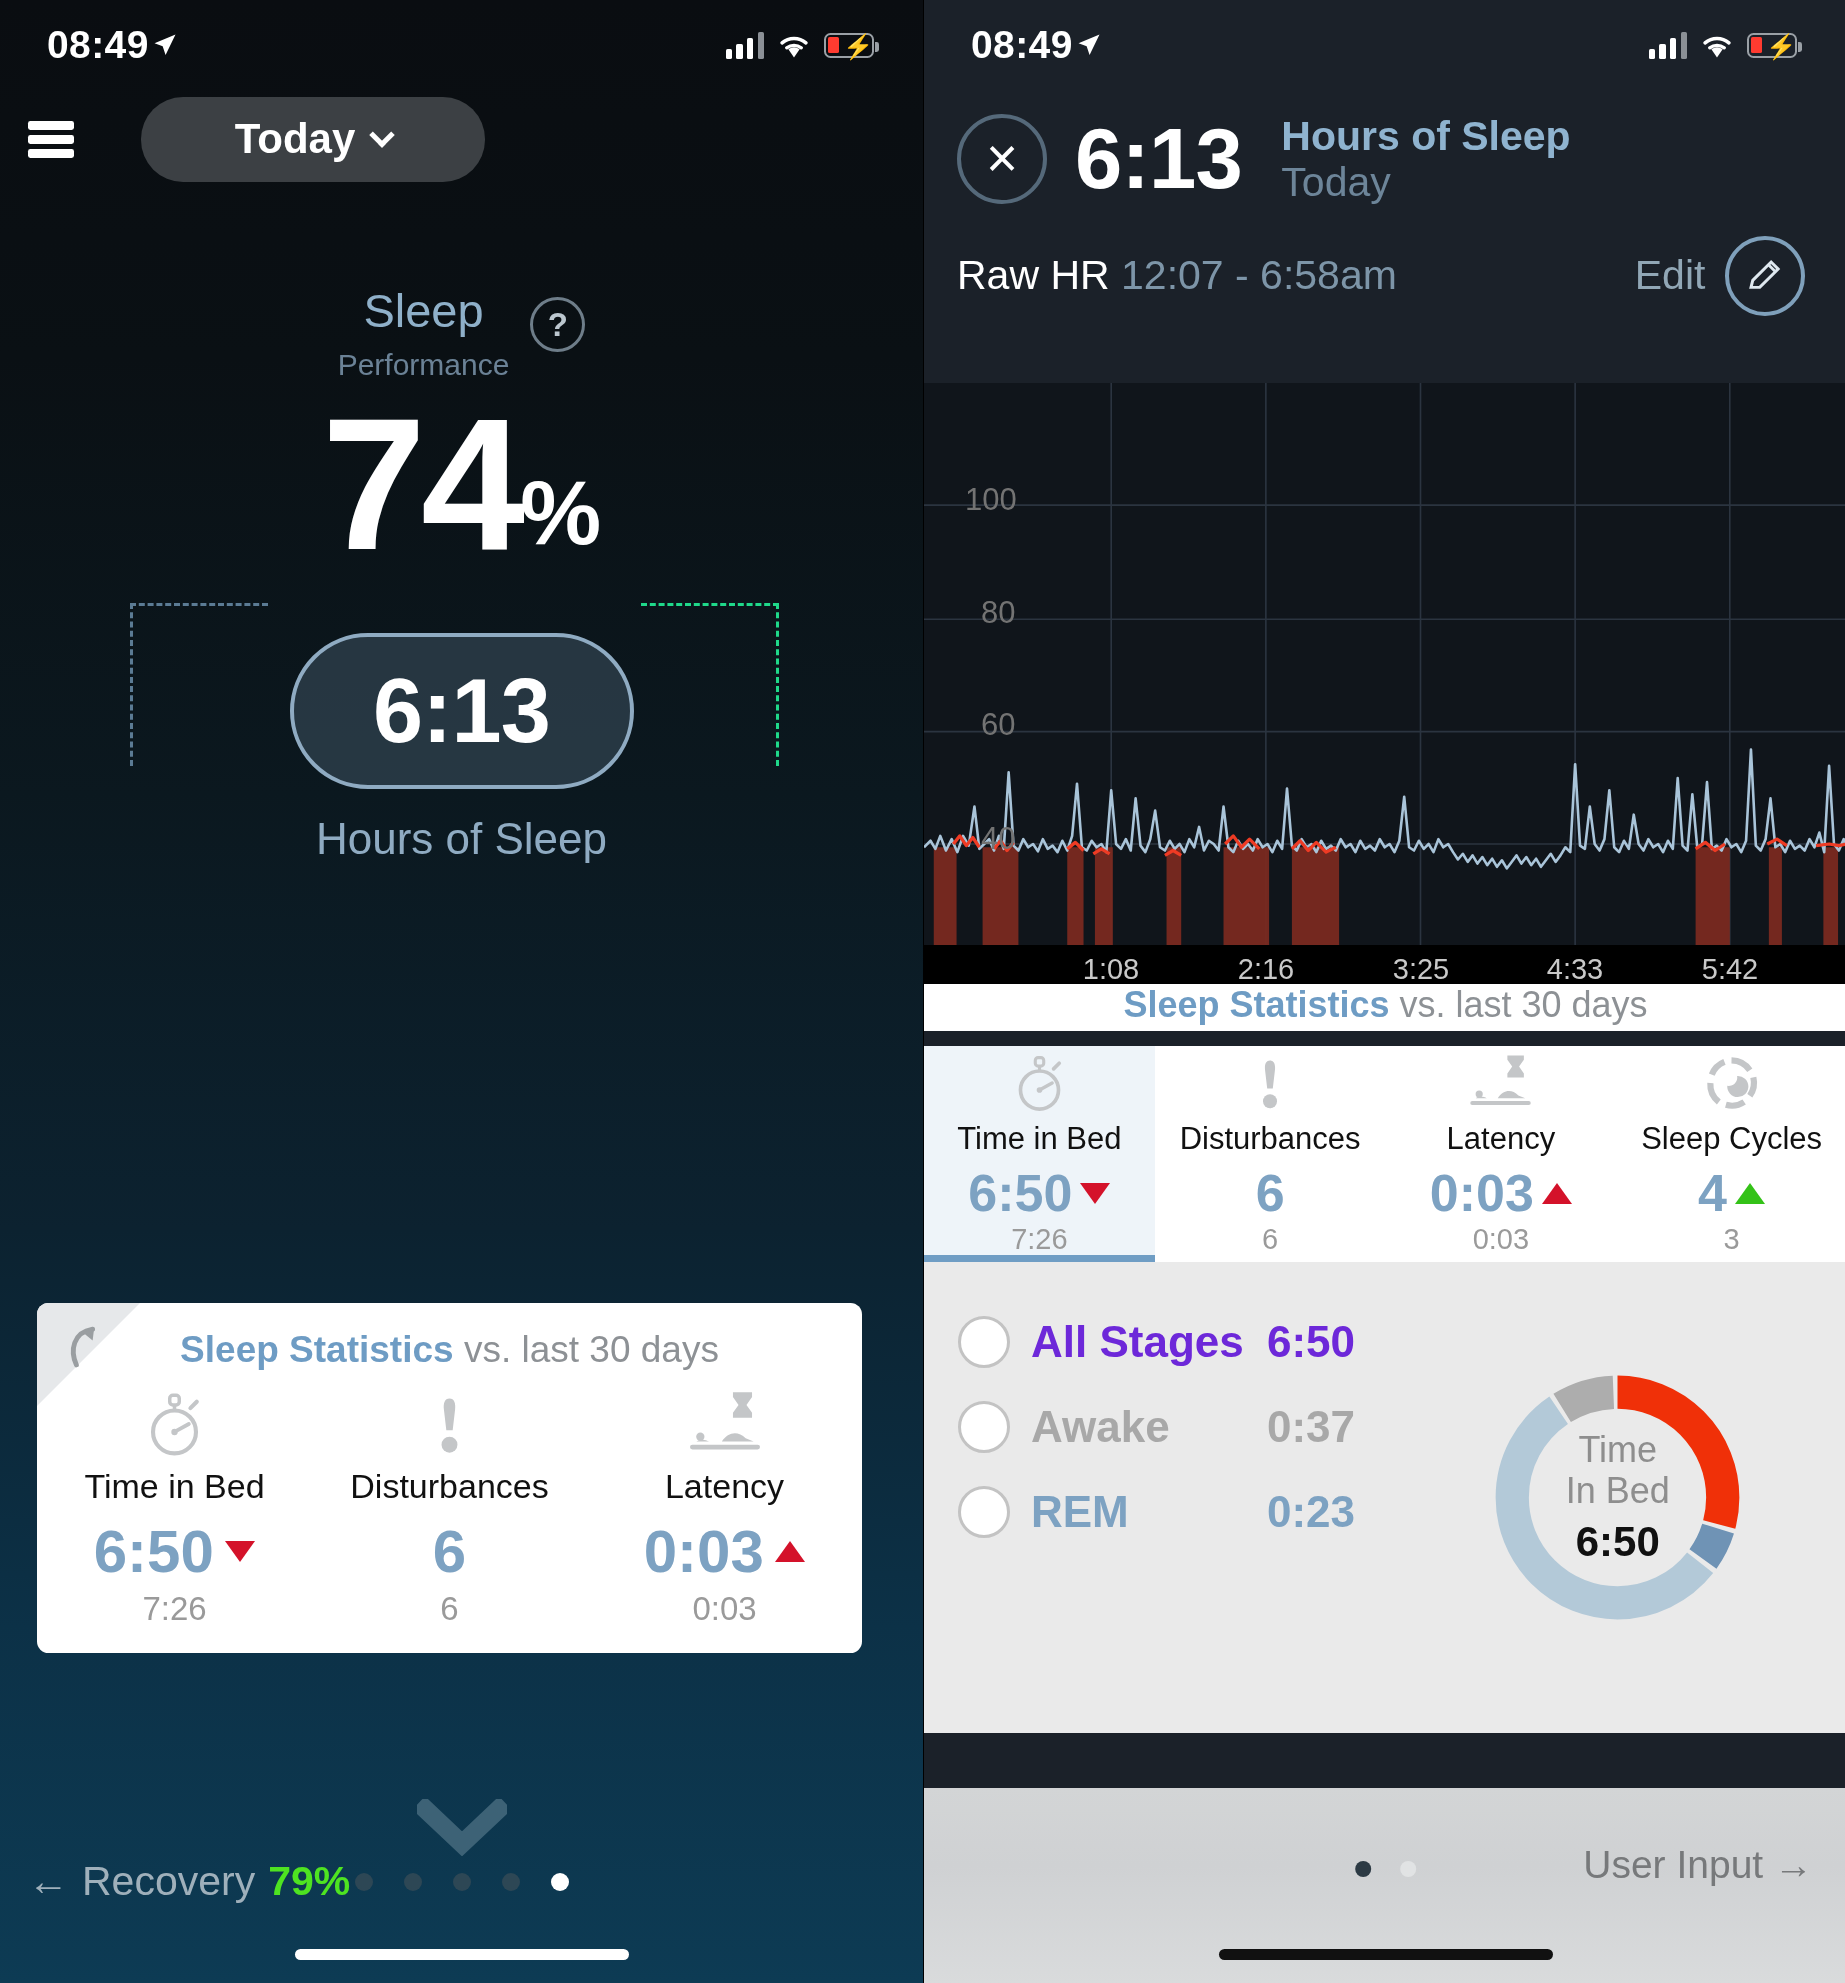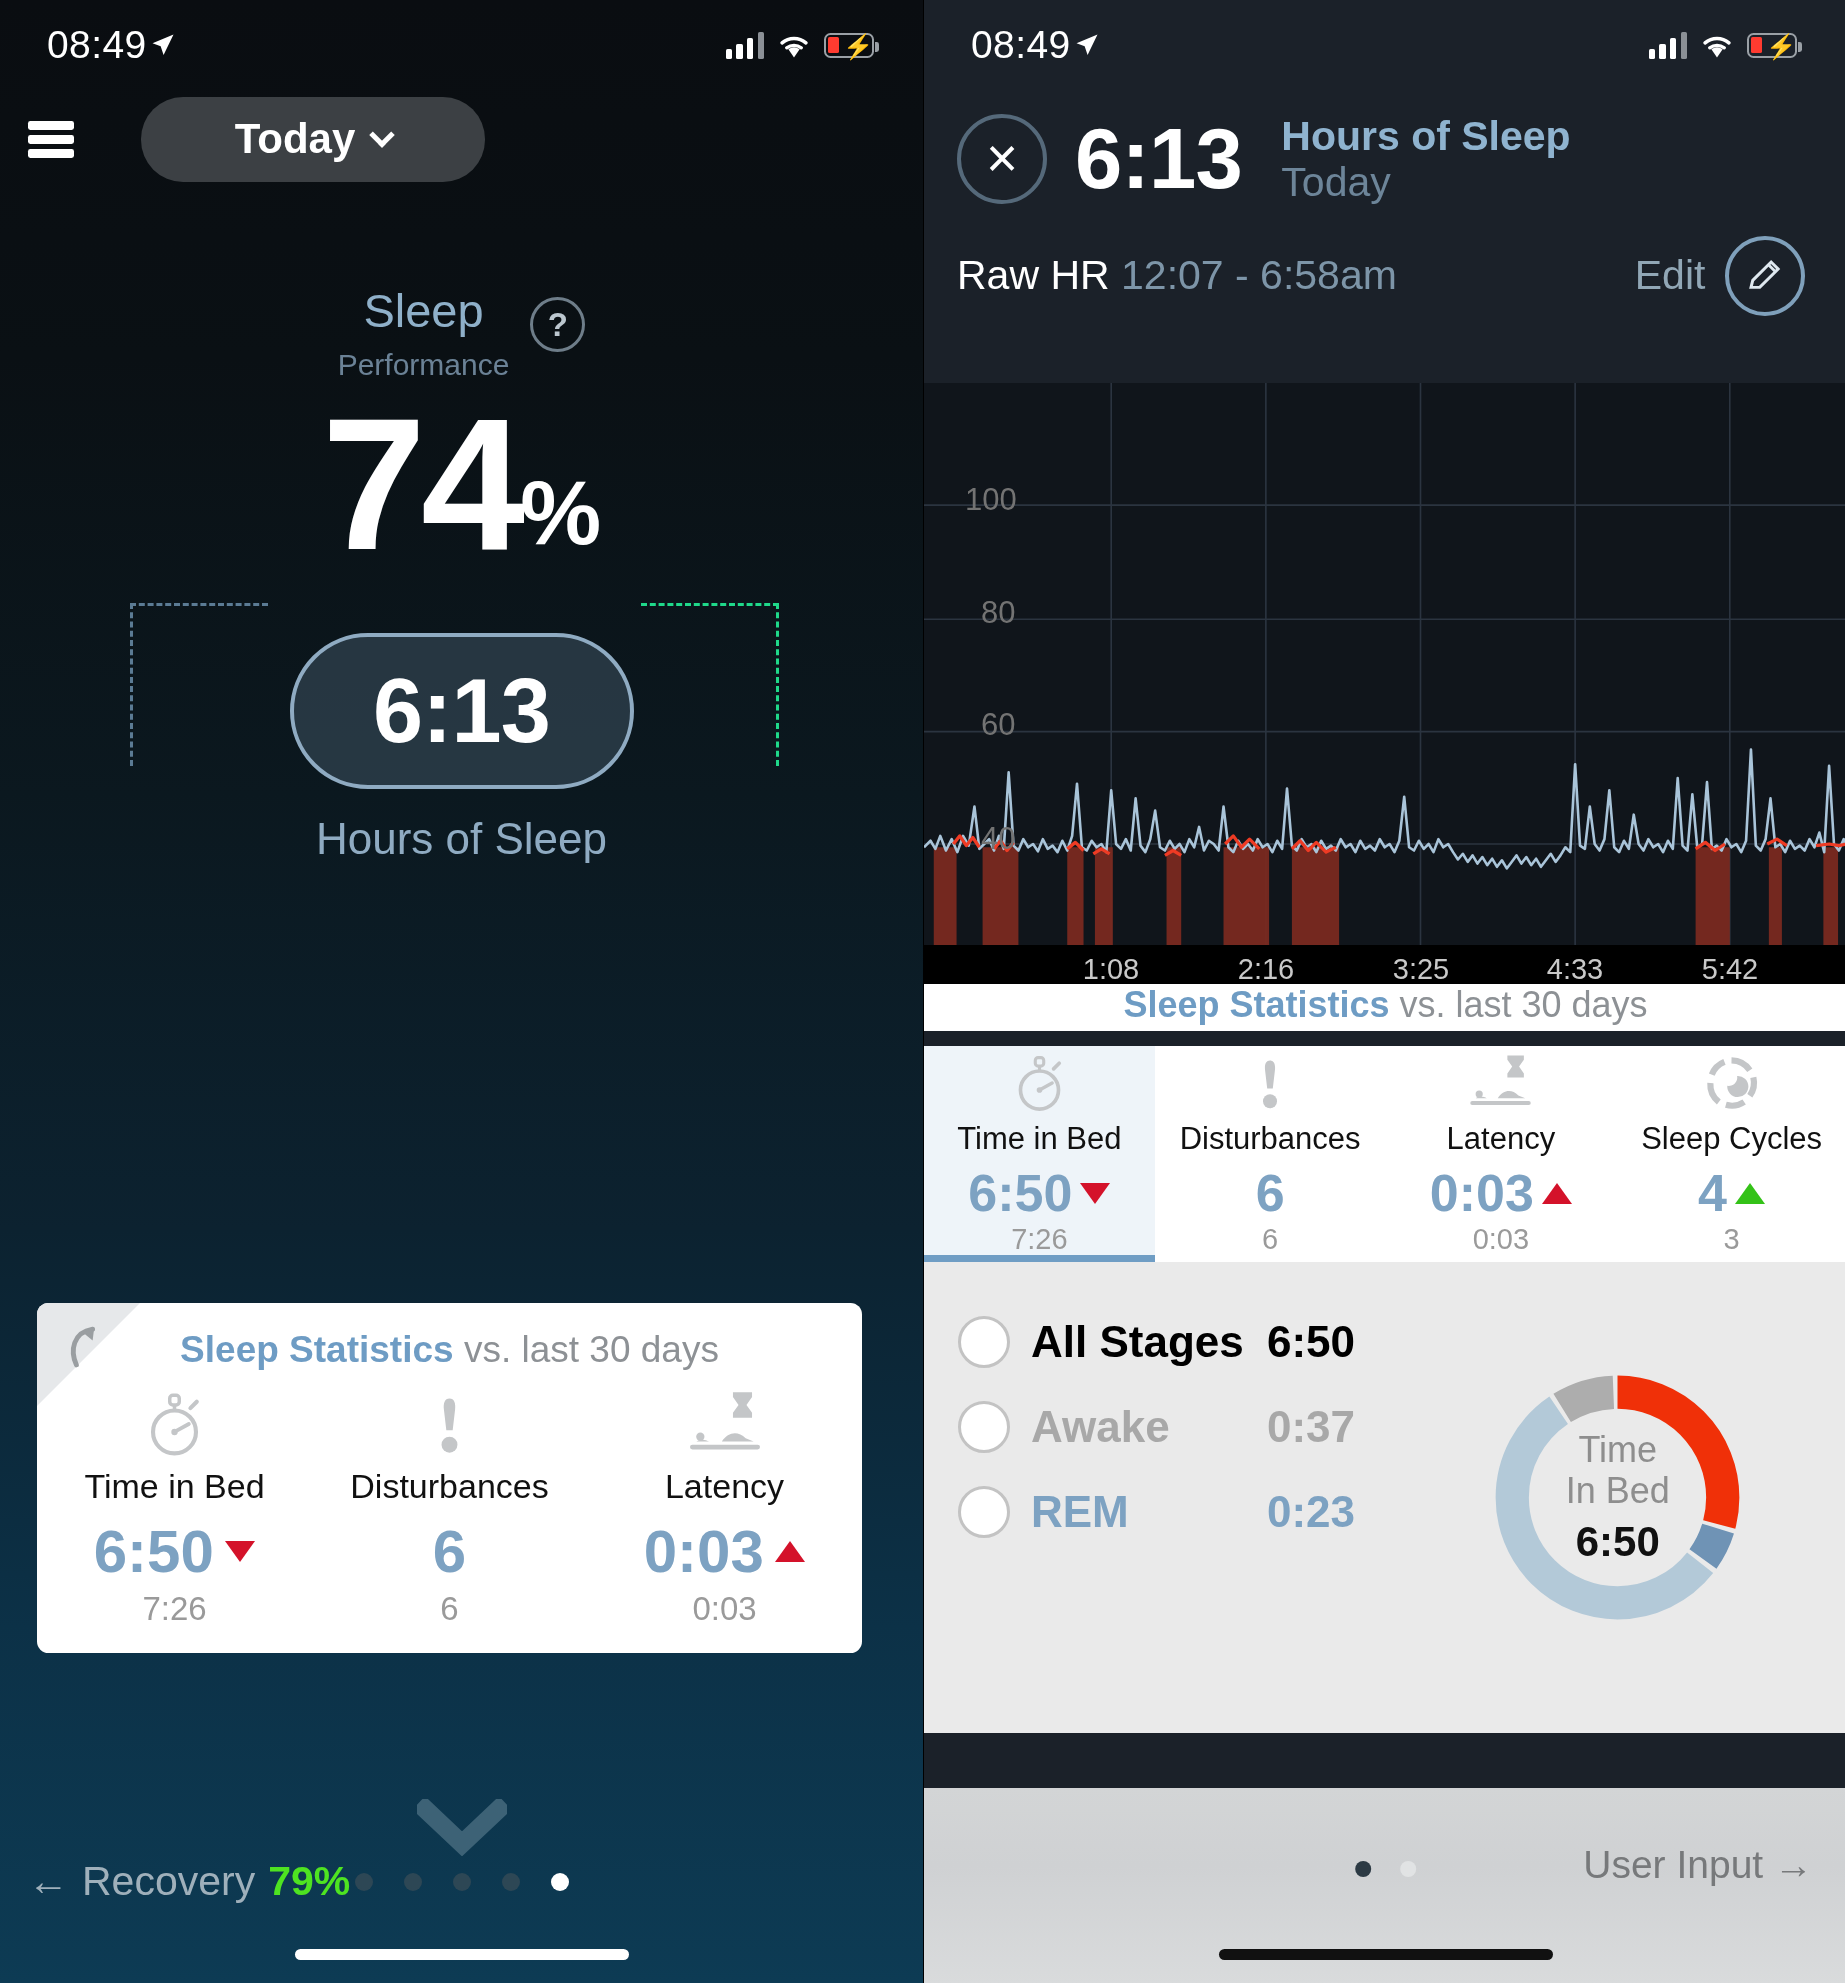--- a/index.html
+++ b/index.html
@@ -12,21 +12,21 @@
     background:linear-gradient(180deg,#0a0d11 0%, #0a1014 18%, #0b181f 40%, #0c2230 62%, #0c3147 82%, #0d3b54 100%);
     overflow:hidden;
   }
   .phone-right {
     width:923px; height:1983px; position:relative; background:#1b2129; overflow:hidden;
     border-left:1.6px solid #000;
   }
 
   
   .statusbar { height:90px; display:flex; align-items:center; justify-content:space-between; padding:0 49px 0 47px; position:relative; z-index:5;}
-  .sb-time { color:#fff; font-size:39px; font-weight:400; letter-spacing:0.4px; display:flex; align-items:center; gap:2px;}
+  .sb-time { color:#fff; font-size:39px; font-weight:700; letter-spacing:0.4px; display:flex; align-items:center; gap:2px;}
   .sb-loc { display:inline-block; transform:rotate(0deg); }
   .sb-right { display:flex; align-items:center; gap:13px; }
   .bars { display:flex; align-items:flex-end; gap:4.1px; height:28px;}
   .bars i { width:6.5px; background:#fff; border-radius:1.6px; display:block;}
   .bars i:nth-child(1){height:9.8px;} .bars i:nth-child(2){height:15.5px;}
   .bars i:nth-child(3){height:21px;} .bars i:nth-child(4){height:27px;background:#8b9096;}
   .batt { width:50px; height:25px; border:2.4px solid #9aa0a6; border-radius:6.5px; position:relative; display:flex; align-items:center; padding:2.4px;}
   .batt:after { content:""; position:absolute; right:-7.3px; top:7.3px; width:4.1px; height:9.8px; background:#9aa0a6; border-radius:0 2.4px 2.4px 0;}
   .batt .lvl { width:10.6px; height:100%; background:#ff3b30; border-radius:1.6px;}
   .batt .bolt { position:absolute; left:17px; top:-1.6px; color:#fff; font-size:24.4px; line-height:28px;}
@@ -137,21 +137,21 @@
 
   
   .stages-panel { position:absolute; left:0; top:1262px; width:923px; height:471px; background:#eaeaea; display:flex; }
   .stages-list { width:489px; padding:37px 0 0 34px;}
   .stage-row { display:flex; align-items:center; height:85px; }
   .radio { width:52px; height:52px; border-radius:50%; background:#fff; border:3.3px solid #c3c3c3; flex:0 0 auto;}
   .radio.on { background:#f03008; border-color:#f03008; display:flex; align-items:center; justify-content:center;}
   .radio.on:after { content:""; width:19.5px; height:19.5px; border-radius:50%; background:#fff; }
   .stage-name { font-size:44px; font-weight:700; margin-left:21px; width:236px;}
   .stage-time { font-size:44px; font-weight:700; }
-  .c-black{color:#000000;} .c-grey{color:#a8a8a8;} .c-light{color:#aec6d8;} .c-rem{color:#7da2c2;} .c-red{color:#f03008;}
+  .c-black{color:#6d28d9;} .c-grey{color:#a8a8a8;} .c-light{color:#aec6d8;} .c-rem{color:#7da2c2;} .c-red{color:#f03008;}
 
   .donut-wrap { flex:1; display:flex; align-items:center; justify-content:center; padding-right:24.4px;}
   .donut { position:relative; width:277px; height:277px; }
   .donut-center { position:absolute; inset:0; display:flex; flex-direction:column; align-items:center; justify-content:center;}
   .dc1 { color:#8e8e8e; font-size:36px; line-height:41px; text-align:center;}
   .dc2 { color:#111; font-size:42px; font-weight:700; margin-top:6.5px;}
 
   
   .rt-bottom { position:absolute; left:0; bottom:0; width:923px; height:195px;
                background:linear-gradient(180deg,#d3d5d6 0%, #cfd1d3 40%, #d9dbdc 100%); }

